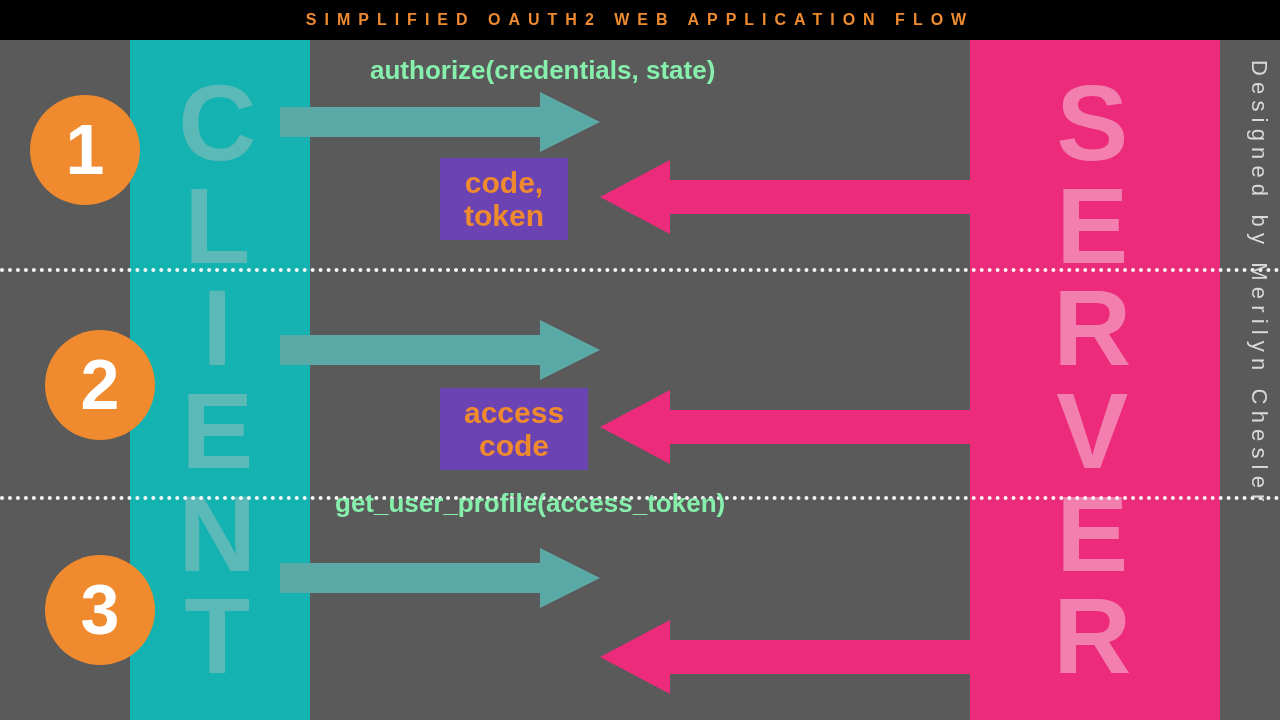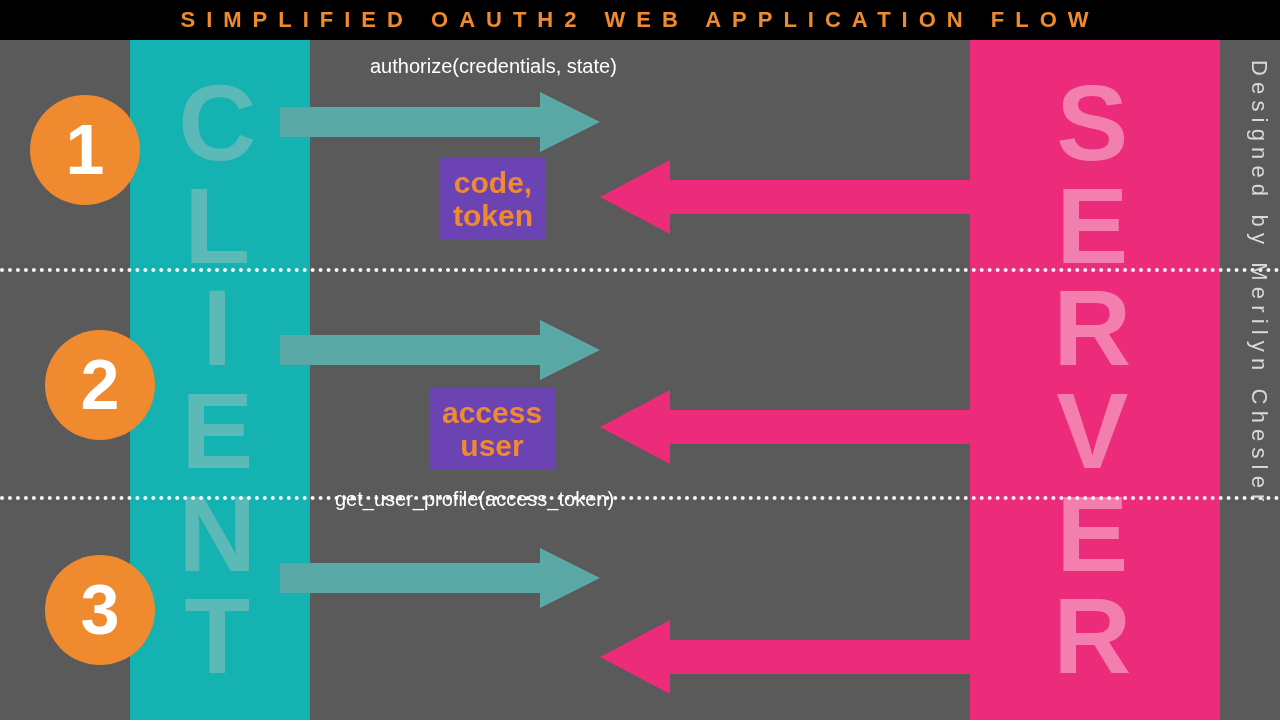--- a/index.html
+++ b/index.html
@@ -1,26 +1,26 @@
 <!DOCTYPE html>
 <html><head>
 <meta charset="utf-8">
 <style>
   html,body{margin:0;padding:0;width:1280px;height:720px;overflow:hidden;font-family:'Segoe UI',Arial,sans-serif}
   #stage{position:relative;width:1280px;height:720px;background:#5a5a5a}
-  .title-bar{position:absolute;left:0;top:0;width:1280px;height:40px;background:#000;color:#ee8a30;font-weight:700;letter-spacing:.5em;text-align:center;line-height:40px;font-size:22px}
+  .title-bar{position:absolute;left:0;top:0;width:1280px;height:40px;background:#000;color:#ee8a30;font-weight:700;letter-spacing:.5em;text-align:center;line-height:40px;font-size:16px}
   .client-col{position:absolute;left:130px;top:40px;width:180px;height:680px;background:#14b2b0;display:flex;align-items:center;justify-content:center}
   .server-col{position:absolute;left:970px;top:40px;width:250px;height:680px;background:#ec2b7a;display:flex;align-items:center;justify-content:center}
   .vtxt{font-size:108px;font-weight:800;line-height:.95;text-align:center;letter-spacing:.05em}
   .client-col .vtxt{color:#5bb9b7}
   .server-col .vtxt{color:#f27fae}
   .divider{position:absolute;left:0;width:1280px;height:0;border-top:4px dotted #fff;opacity:.95}
   .step-badge{position:absolute;width:110px;height:110px;border-radius:55px;background:#f08a2f;color:#fff;font-size:70px;font-weight:800;display:flex;align-items:center;justify-content:center}
-  .call-lbl{position:absolute;color:#ffffff;font-weight:400;font-size:20px}
-  .ret-box{position:absolute;background:#6b43b3;color:#f08a2f;font-weight:800;font-size:30px;line-height:1.1;text-align:center;padding:8px 13px}
+  .call-lbl{position:absolute;color:#86efac;font-weight:700;font-size:26px}
+  .ret-box{position:absolute;background:#6b43b3;color:#f08a2f;font-weight:800;font-size:30px;line-height:1.1;text-align:center;padding:8px 24px}
   .credit{position:absolute;right:8px;top:60px;width:40px;height:640px;color:#d9d9d9;font-size:22px;letter-spacing:.28em;writing-mode:vertical-rl}
   .arrow{position:absolute}
 </style>
 </head>
 <body>
 
 <div id="stage">
   <div class="title-bar">SIMPLIFIED OAUTH2 WEB APPLICATION FLOW</div>
 
   <div class="client-col">
@@ -42,23 +42,23 @@
   <svg class="arrow" style="left:600px;top:160px" width="370" height="74">
       <polygon points="370,20 70,20 70,0 0,37 70,74 70,54 370,54" fill="#ec2b7a"></polygon>
     </svg>
 
   <div class="divider" style="top:268px"></div>
 
   <div class="step-badge" style="left:45px;top:330px">2</div>
   <svg class="arrow" style="left:280px;top:320px" width="320" height="60">
       <polygon points="0,15 260,15 260,0 320,30 260,60 260,45 0,45" fill="#5aa9a7"></polygon>
     </svg>
-  <div class="ret-box" style="left:429px;top:388px">
+  <div class="ret-box" style="left:440px;top:388px">
     <div>access</div>
-    <div>user</div>
+    <div>code</div>
   </div>
   <svg class="arrow" style="left:600px;top:390px" width="370" height="74">
       <polygon points="370,20 70,20 70,0 0,37 70,74 70,54 370,54" fill="#ec2b7a"></polygon>
     </svg>
 
   <div class="divider" style="top:496px"></div>
 
   <div class="step-badge" style="left:45px;top:555px">3</div>
   <div class="call-lbl" style="left:335px;top:488px">get_user_profile(access_token)</div>
   <svg class="arrow" style="left:280px;top:548px" width="320" height="60">

